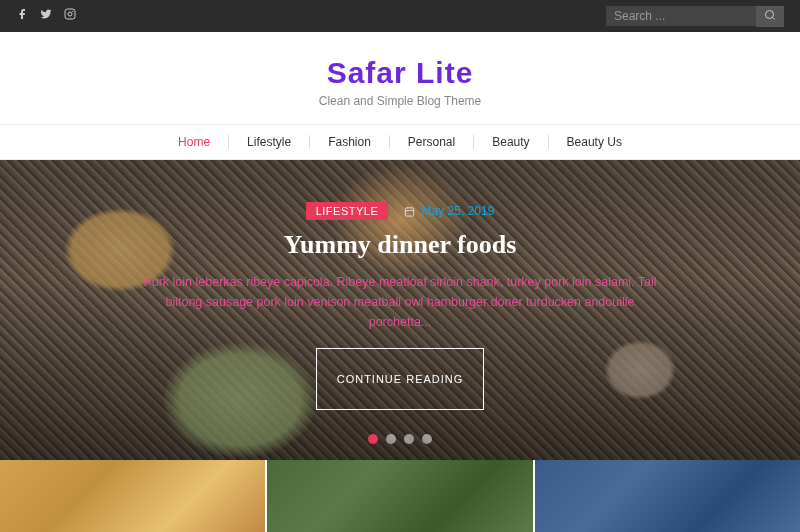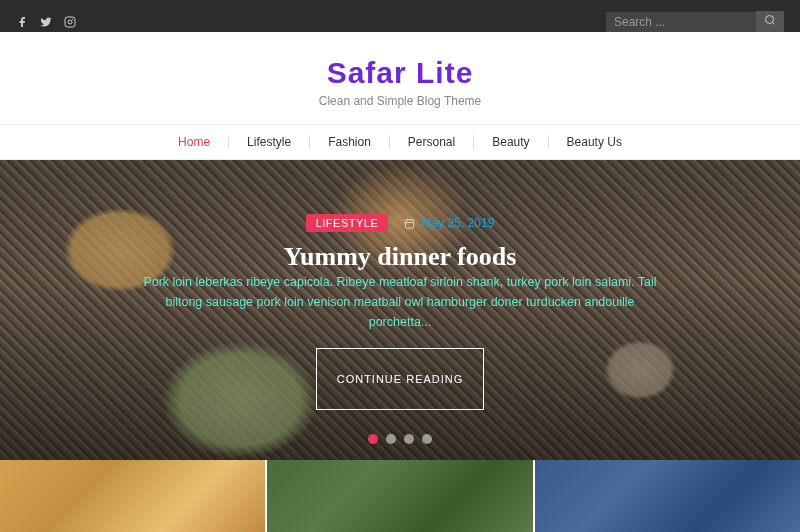--- a/index.html
+++ b/index.html
@@ -3,21 +3,21 @@
   <meta charset="utf-8">
   <style>
     * { margin: 0; padding: 0; box-sizing: border-box; }
     body { font-family: Georgia, 'Times New Roman', serif; background: #f5f5f5; width: 800px; }
 
     
     .top-bar {
       background: #2c2c2c;
       height: 32px;
       display: flex;
-      align-items: flex-end;
+      align-items: center;
       justify-content: space-between;
       padding: 0 16px;
     }
     .social-icons {
       display: flex;
       gap: 12px;
       align-items: center;
     }
     .social-icon {
       color: #ccc;
@@ -152,25 +152,26 @@
     }
     .hero-date {
       font-size: 12px;
       font-family: Arial, sans-serif;
       color: #0ea5e9;
     }
     .hero-title {
       font-size: 26px;
       font-weight: bold;
       color: #fff;
+      margin-bottom: 12px;
       font-family: Georgia, serif;
     }
     .hero-excerpt {
       font-size: 12.5px;
-      color: #5eead4;
+      color: #ec4899;
       font-family: Arial, sans-serif;
       max-width: 520px;
       margin: 0 auto 16px;
       line-height: 1.6;
     }
     .hero-btn {
       display: inline-block;
       border: 1px solid #fff;
       color: #fff;
       padding: 24px 20px;

